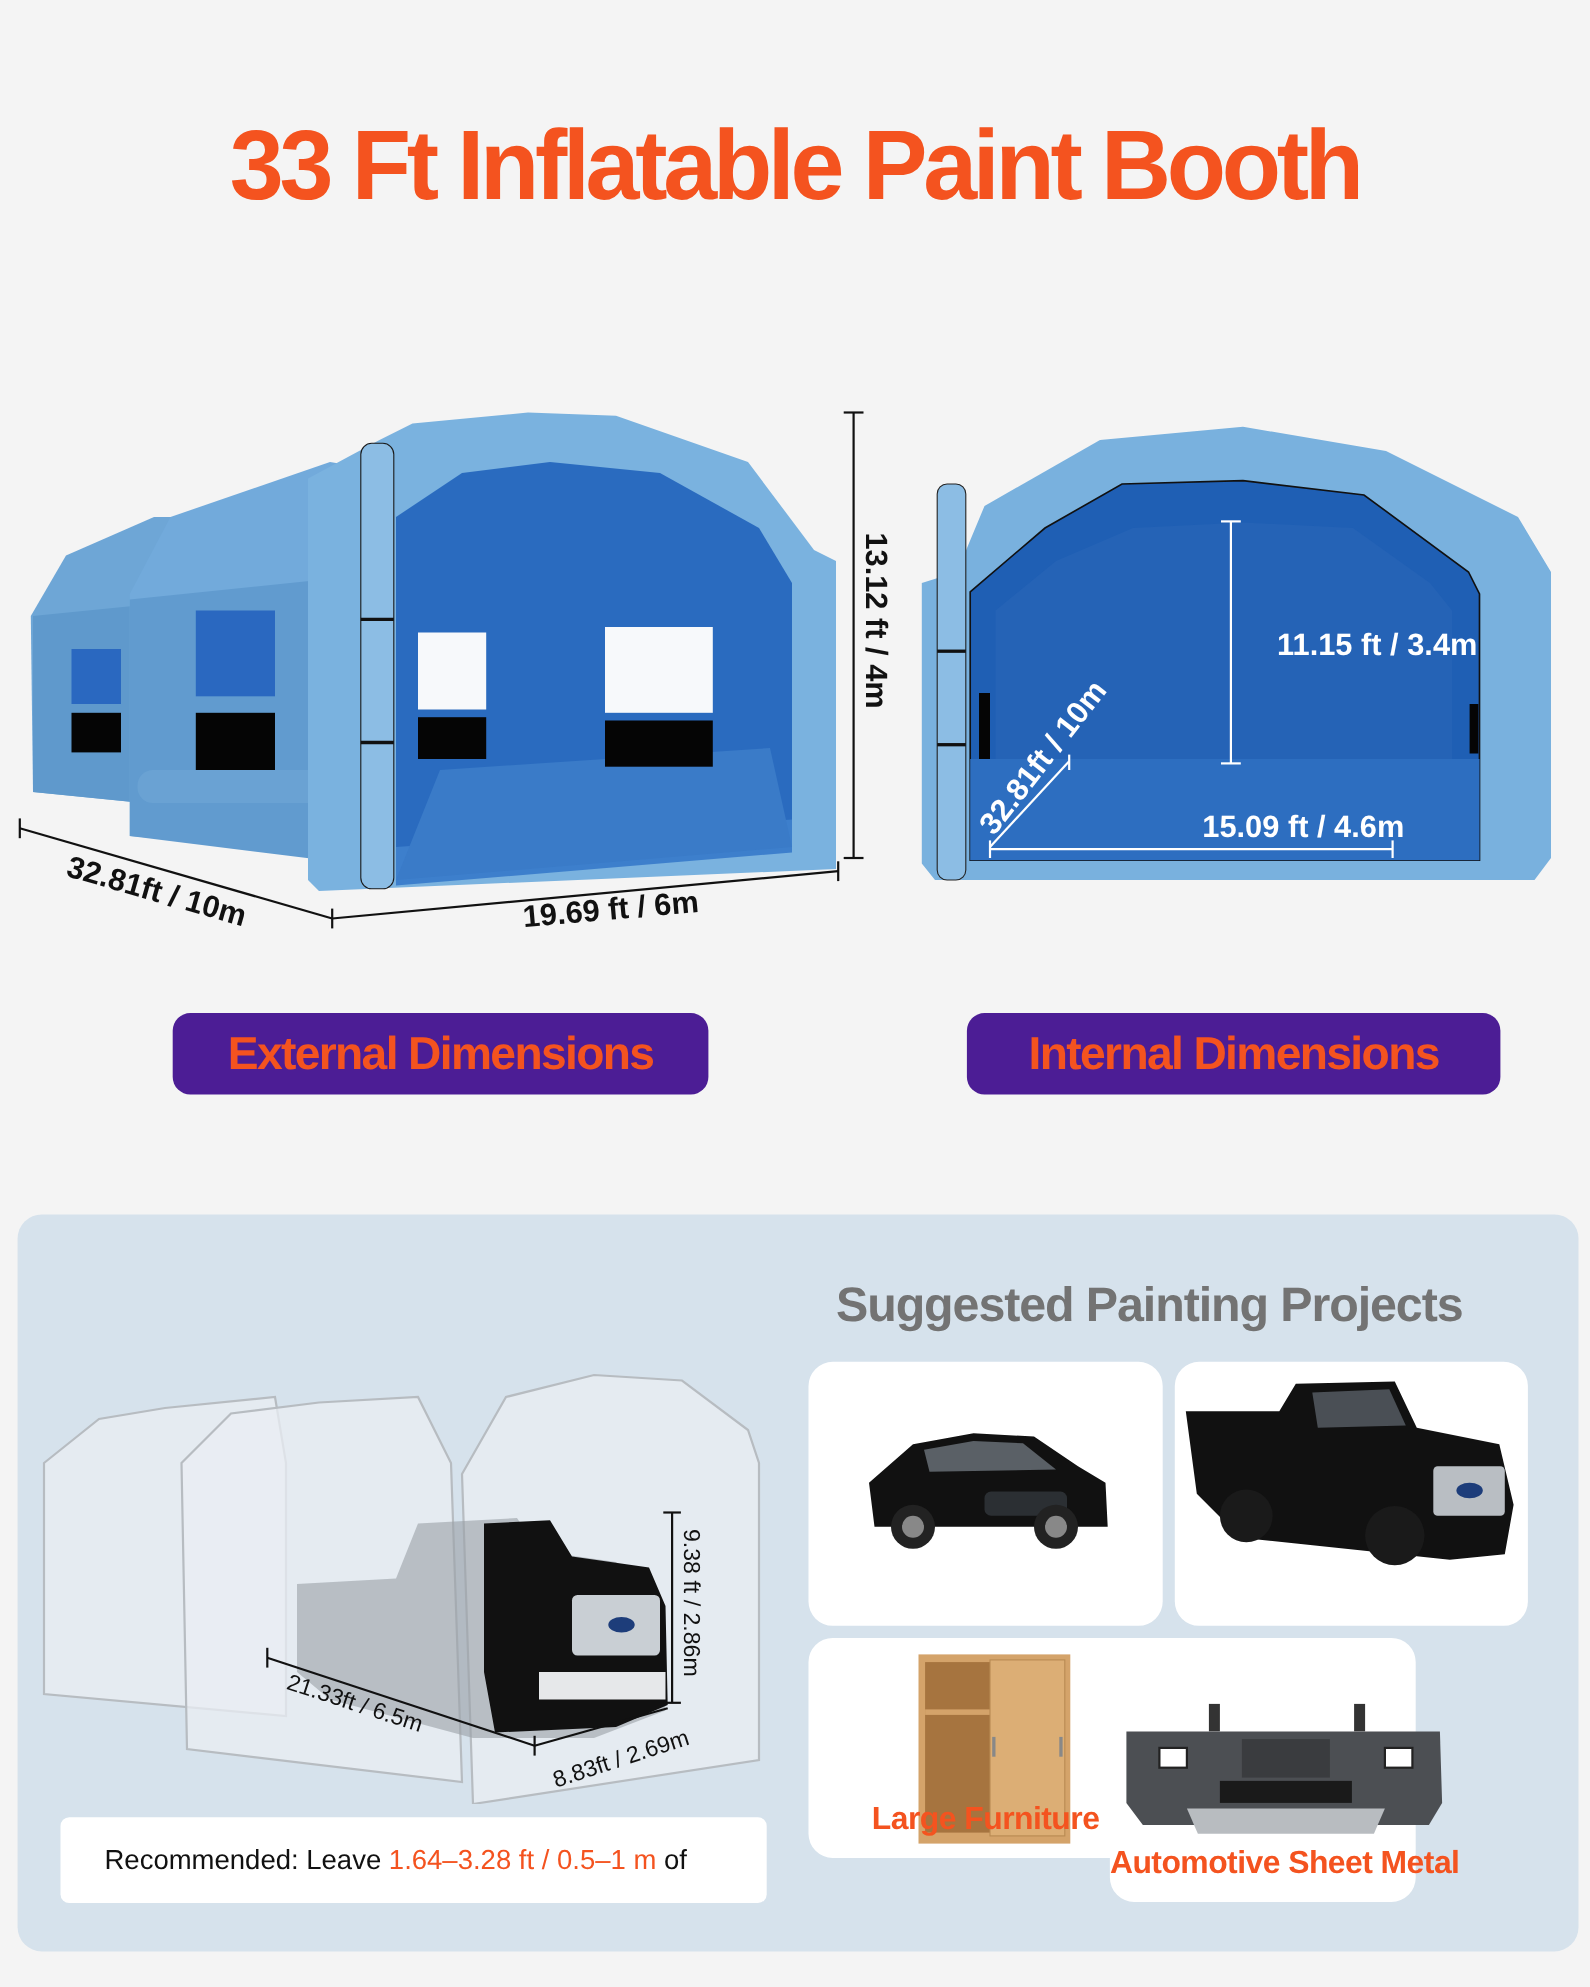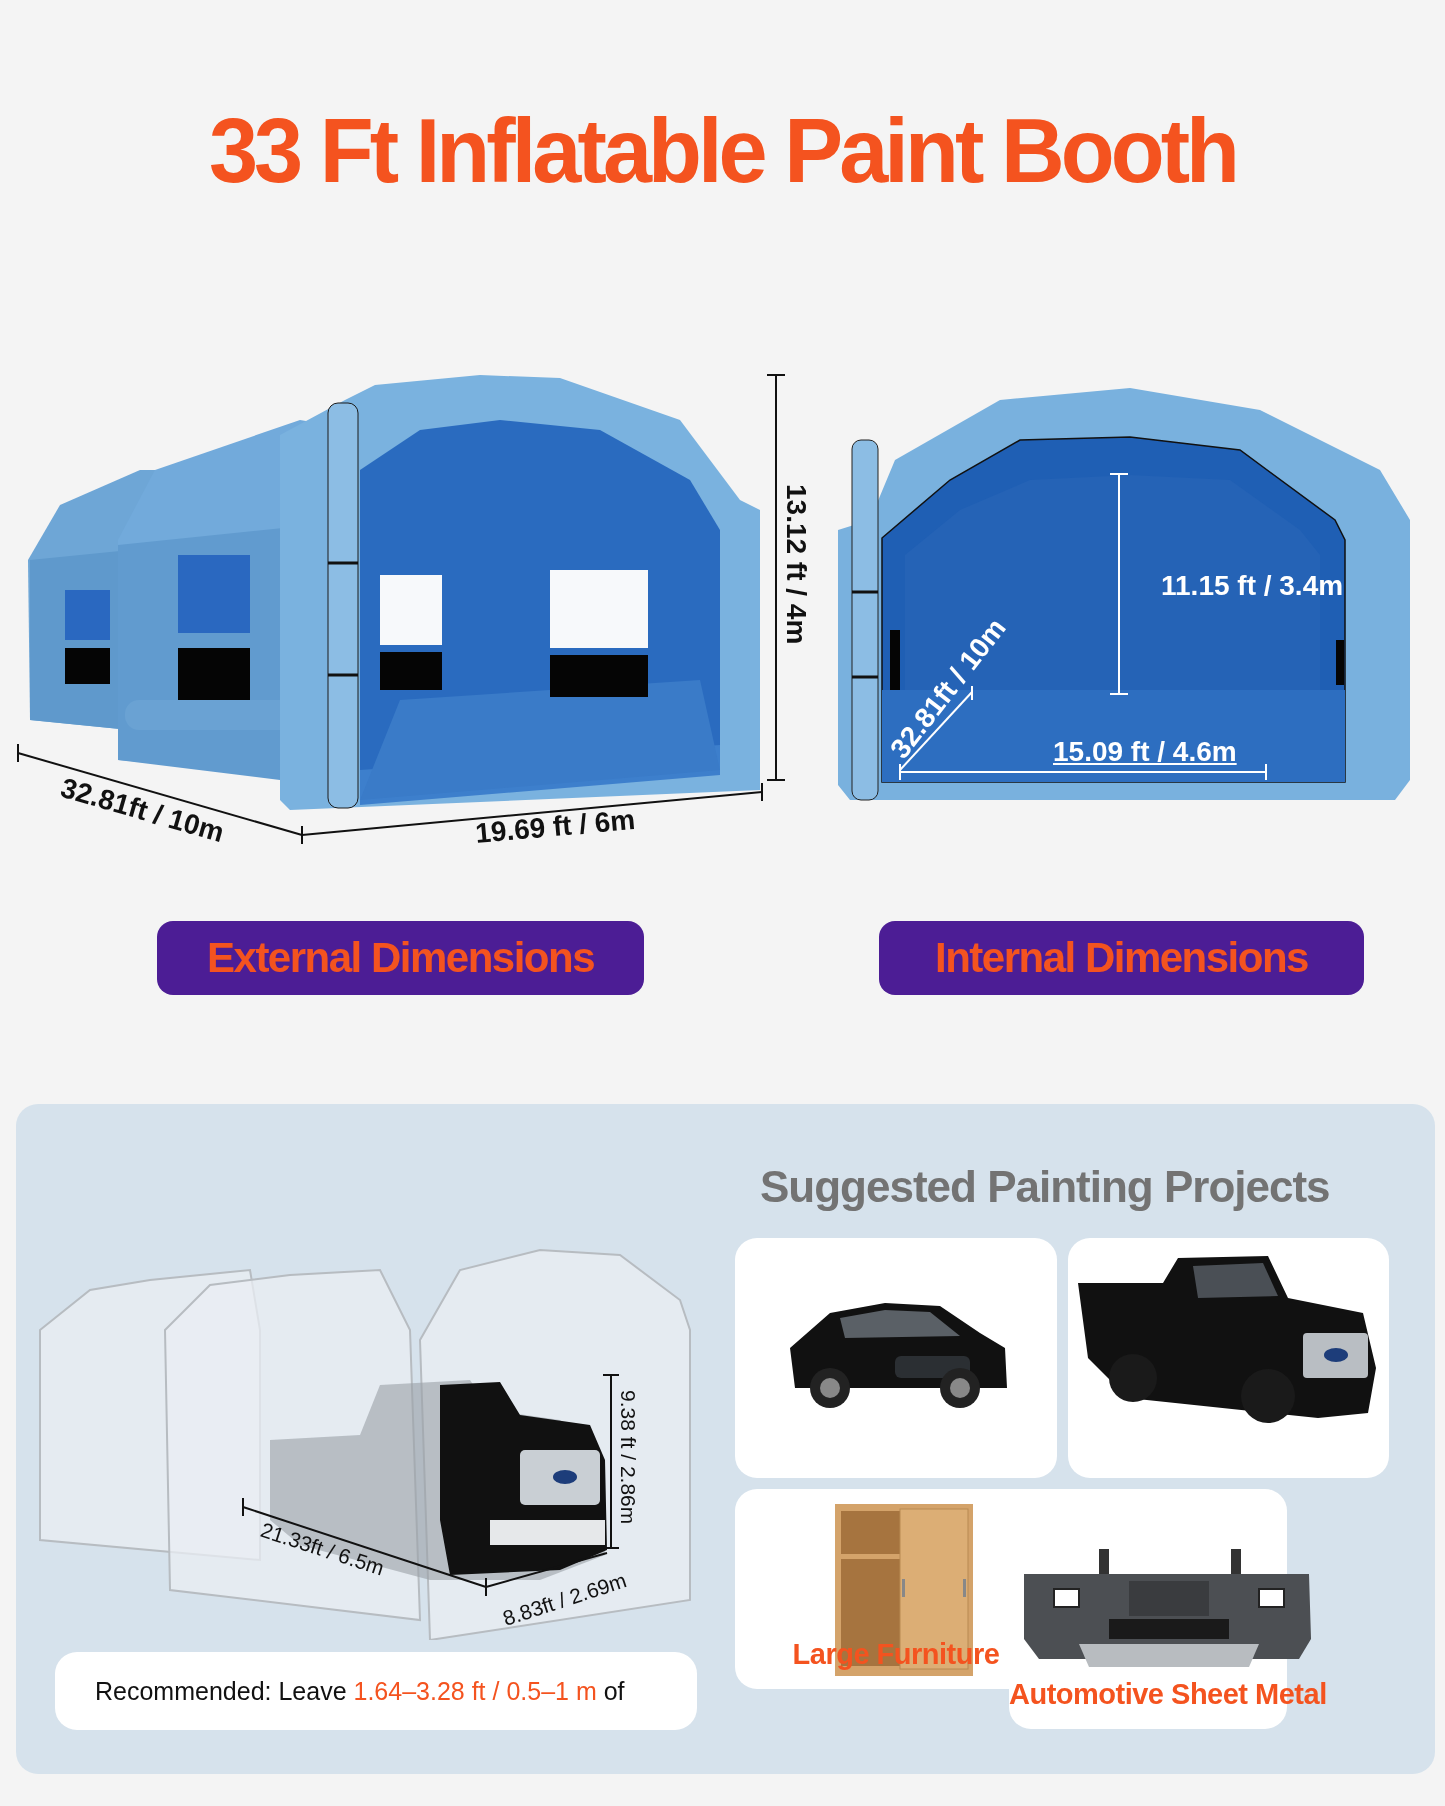--- a/index.html
+++ b/index.html
@@ -7,21 +7,21 @@
   .abs{position:absolute;}
   .title{left:0;top:100px;width:1445px;text-align:center;color:#f4531f;font-weight:700;font-size:90px;letter-spacing:-4px;transform:scaleX(0.98);white-space:nowrap;}
   .dim-label{font-weight:700;color:#111;white-space:nowrap;transform-origin:left top;}
   .dim-label.white{color:#fff;}
   .pill{background:#4c1d95;border-radius:16px;display:flex;align-items:center;justify-content:center;color:#f4531f;font-weight:700;font-size:42px;letter-spacing:-1.5px;}
   .panel{left:16px;top:1104px;width:1419px;height:670px;background:#d6e2ec;border-radius:22px;}
   .projects-title{left:760px;top:1162px;font-size:44px;font-weight:700;color:#737373;letter-spacing:-1px;white-space:nowrap;}
   .card{background:#fff;border-radius:22px;}
   .card-label{position:absolute;left:0;right:0;bottom:18px;text-align:center;color:#f4531f;font-size:29px;font-weight:700;letter-spacing:-0.5px;white-space:nowrap;}
   .card svg{position:absolute;left:0;top:0;}
-  .note{left:55px;top:1652px;width:642px;height:78px;background:#fff;border-radius:22px;padding:0 0 0 40px;box-sizing:border-box;display:flex;flex-direction:column;justify-content:center;font-size:25px;color:#111;line-height:30px;}
+  .note{left:55px;top:1652px;width:642px;height:78px;background:#fff;border-radius:8px;padding:0 0 0 40px;box-sizing:border-box;display:flex;flex-direction:column;justify-content:center;font-size:25px;color:#111;line-height:30px;}
   .note .hl{color:#f4531f;}
 </style>
 </head>
 <body>
 
 <div class="abs title">33 Ft Inflatable Paint Booth</div>
 
 <svg class="abs" style="left:0;top:360px" width="800" height="500" viewBox="0 360 800 500">
 
   <path d="M28 560 L60 505 L140 470 L200 470 L230 520 L230 740 L30 720 Z" fill="#6ea6d6"></path>
@@ -80,21 +80,21 @@
   <line x1="1110" y1="474" x2="1128" y2="474" stroke="#fff" stroke-width="2"></line>
   <line x1="1110" y1="694" x2="1128" y2="694" stroke="#fff" stroke-width="2"></line>
   <line x1="900" y1="772" x2="1266" y2="772" stroke="#fff" stroke-width="2"></line>
   <line x1="900" y1="764" x2="900" y2="780" stroke="#fff" stroke-width="2"></line>
   <line x1="1266" y1="764" x2="1266" y2="780" stroke="#fff" stroke-width="2"></line>
   <line x1="900" y1="770" x2="972" y2="692" stroke="#fff" stroke-width="2"></line>
   <line x1="972" y1="686" x2="972" y2="700" stroke="#fff" stroke-width="2"></line>
 </svg>
 
 <div class="abs dim-label white" style="left:1161px;top:570px;font-size:28px;">11.15 ft / 3.4m</div>
-<div class="abs dim-label white" style="left:1053px;top:736px;font-size:28px;text-decoration:underline;">15.09 ft / 4.6m</div>
+<div class="abs dim-label white" style="left:1093px;top:736px;font-size:28px;">15.09 ft / 4.6m</div>
 <div class="abs dim-label white" style="left:884px;top:745px;font-size:28px;transform:rotate(-52deg);">32.81ft / 10m</div>
 
 <div class="abs pill" style="left:157px;top:921px;width:487px;height:74px;">External Dimensions</div>
 <div class="abs pill" style="left:879px;top:921px;width:485px;height:74px;">Internal Dimensions</div>
 
 <div class="abs panel"></div>
 
 <svg class="abs" style="left:30px;top:1240px" width="680" height="400" viewBox="30 1240 680 400">
   <g fill="#e9eef3" fill-opacity="0.75" stroke="#b7bcc1" stroke-width="2">
     <path d="M40 1330 L90 1290 L150 1280 L250 1270 L260 1330 L260 1560 L40 1540 Z"></path>

